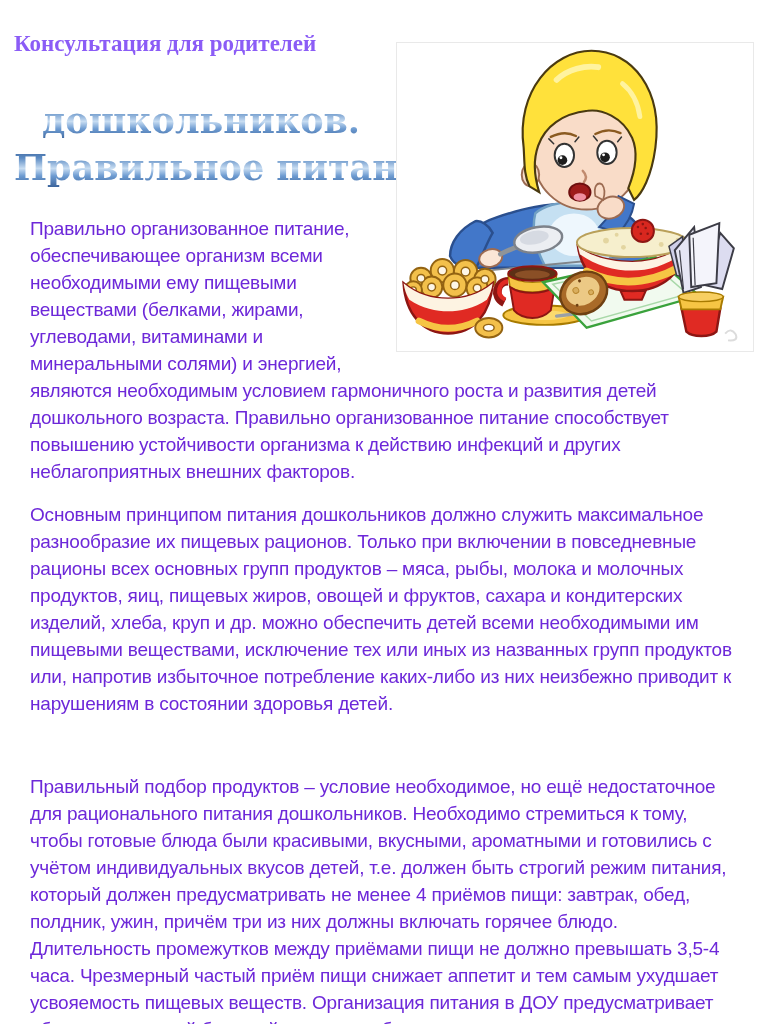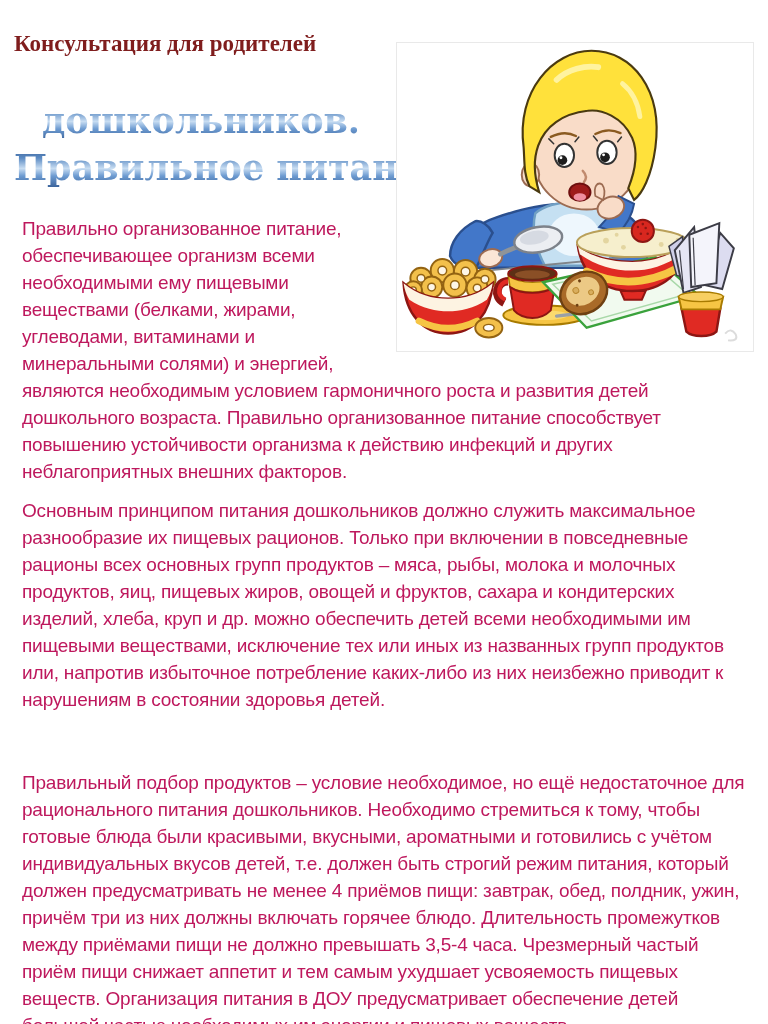--- a/index.html
+++ b/index.html
@@ -18,21 +18,21 @@
     background:#fff;
   }
   .illustration svg { display:block; width:100%; height:100%; }
 
   .doc-header {
     margin:30px 0 0 0;
     font-family:"Liberation Serif", serif;
     font-weight:700;
     font-size:23px;
     line-height:27px;
-    color:#7f1d1d;
+    color:#8b5cf6;
   }
 
   .doc-title {
     margin:40px 0 0 0;
     text-align:center;
     font-family:"DejaVu Serif", serif;
     font-weight:700;
     font-size:35px;
     line-height:47px;
     color:#3a67ad;
@@ -44,22 +44,22 @@
       -webkit-background-clip:text;
       background-clip:text;
       color:transparent;
     }
   }
 
   .body-text p {
     font-size:19px;
     line-height:27px;
     letter-spacing:-0.2px;
-    color:#be185d;
-    margin:8px;
+    color:#6d28d9;
+    margin:16px;
     text-align:left;
   }
   p.para-1 { margin-top:24px; }
   p.para-2 { margin-top:12px; }
   p.para-3 { margin-top:56px; }
 </style>
 </head>
 <body>
 
 <div class="page">

